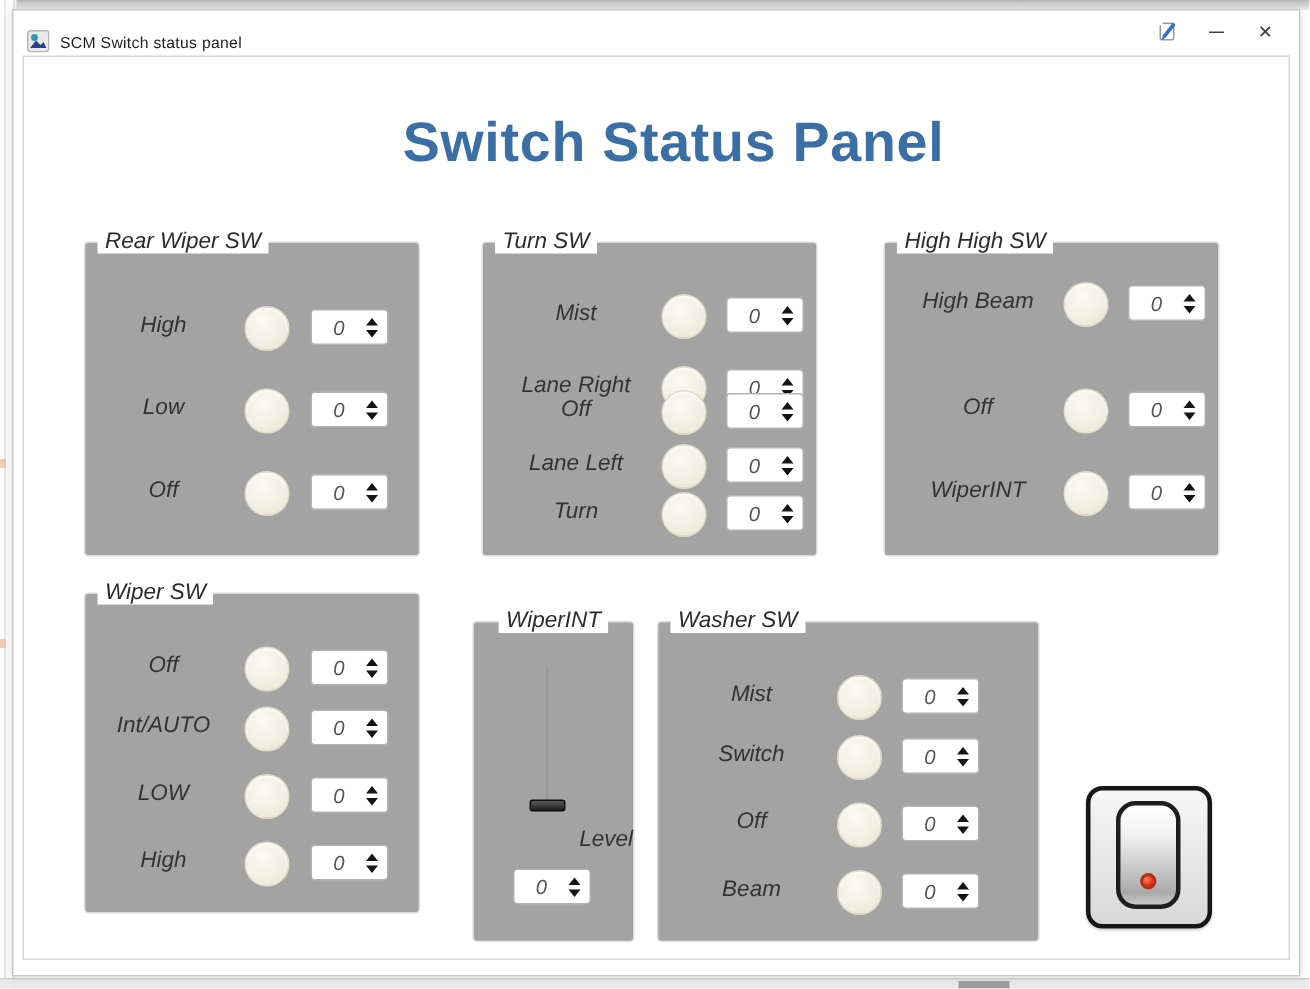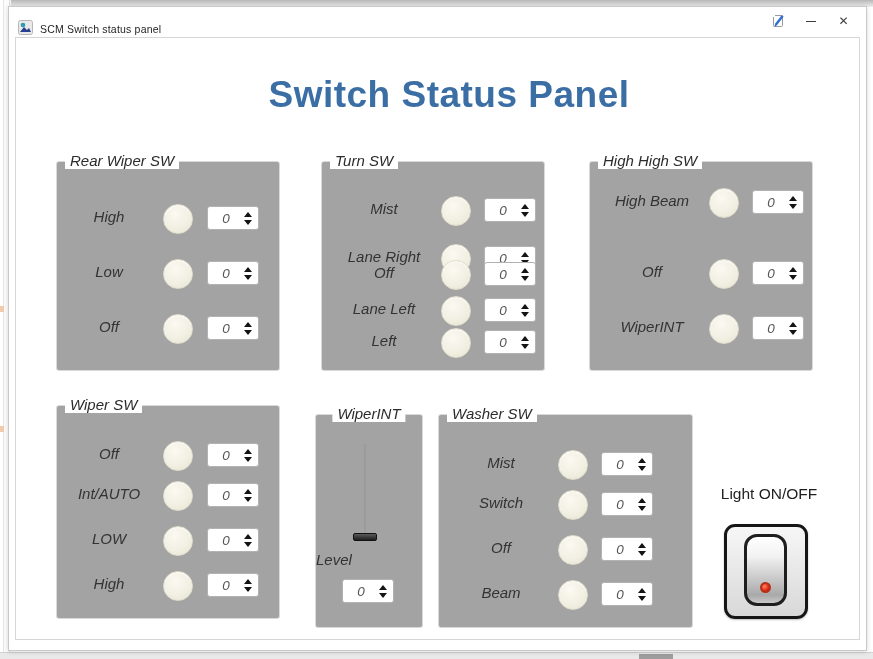--- a/index.html
+++ b/index.html
@@ -35,21 +35,21 @@
   .main-title{position:absolute;left:190px;top:66px;width:500px;text-align:center;
     font-size:37px;line-height:44px;font-weight:bold;color:#3A6EA5;letter-spacing:.5px;}
 
   
   .gbox{position:absolute;border:1px solid #d9d9d9;border-radius:3px;background:#a3a3a3;font-style:italic;}
   .glabel{position:absolute;top:-10px;left:8px;background:#fff;padding:0 5px;
     font-size:15px;color:#2c2c2c;white-space:nowrap;}
   #g-rear  {left:47px; top:154px;width:222px;height:208px;}
   #g-turn  {left:312px;top:154px;width:222px;height:208px;}
   #g-beam  {left:580px;top:154px;width:222px;height:208px;}
-  #g-wiper {left:47px; top:398px;width:222px;height:212px;}
+  #g-wiper {left:47px; top:388px;width:222px;height:212px;}
   #g-wint  {left:306px;top:407px;width:106px;height:212px;}
   #g-washer{left:429px;top:407px;width:253px;height:212px;}
   #g-wint .glabel{left:50%;transform:translateX(-50%);}
 
   .srow{position:absolute;left:0;width:100%;height:28px;}
   .rlabel{position:absolute;top:4px;font-size:15px;color:#333;text-align:center;white-space:nowrap;}
   .g-a .rlabel{left:6px;width:92px;}
   .g-b .rlabel{left:6px;width:112px;}
   .led{position:absolute;top:0;width:28px;height:28px;border-radius:50%;
     background:radial-gradient(circle at 40% 32%,#fbf9f1 0%,#f2f0e3 55%,#e6e3d0 100%);
@@ -66,21 +66,21 @@
     flex-direction:column;align-items:center;justify-content:center;gap:3px;}
   .tri-up{width:0;height:0;border-left:4px solid transparent;border-right:4px solid transparent;
     border-bottom:5px solid #141414;}
   .tri-dn{width:0;height:0;border-left:4px solid transparent;border-right:4px solid transparent;
     border-top:5px solid #141414;}
 
   
   .track{position:absolute;left:48px;top:29px;width:2px;height:96px;background:#9b9b9b;}
   .thumb{position:absolute;left:37px;top:118px;width:24px;height:8px;border-radius:2px;
     background:linear-gradient(#5a5a5a,#1d1d1d);border:1px solid #111;box-sizing:border-box;}
-  .level-label{position:absolute;left:0;top:136px;width:100%;text-align:left;
+  .level-label{position:absolute;left:0;top:136px;width:100%;text-align:right;
     font-size:15px;color:#333;}
   .wint-spin{left:26px;top:164px;}
 
   
   .light-label{position:absolute;left:660px;top:478px;width:200px;text-align:center;
     font-size:15.5px;color:#1f1f1f;}
   .switch{position:absolute;left:715px;top:517px;width:84px;height:95px;
     border:3px solid #161616;border-radius:11px;box-sizing:border-box;
     background:linear-gradient(#f7f7f7,#d8d8d8);box-shadow:0 1px 2px rgba(0,0,0,.25);}
   .rocker{position:absolute;left:17px;top:7px;width:43px;height:72px;
@@ -208,21 +208,21 @@
       <span class="led"></span>
       <span class="spin">
         <span class="spinval">0</span>
         <span class="arrows">
             <i class="tri-up"></i>
             <i class="tri-dn"></i>
           </span>
       </span>
     </div>
     <div class="srow" style="top:166px">
-      <span class="rlabel">Left</span>
+      <span class="rlabel">Turn</span>
       <span class="led"></span>
       <span class="spin">
         <span class="spinval">0</span>
         <span class="arrows">
             <i class="tri-up"></i>
             <i class="tri-dn"></i>
           </span>
       </span>
     </div>
   </div>
@@ -367,20 +367,19 @@
       <span class="spin">
         <span class="spinval">0</span>
         <span class="arrows">
             <i class="tri-up"></i>
             <i class="tri-dn"></i>
           </span>
       </span>
     </div>
   </div>
 
-  <div class="light-label">Light ON/OFF</div>
   <div class="switch">
     <div class="rocker">
       <div class="reddot"></div>
     </div>
   </div>
 
 </div>
 
 </body></html>

